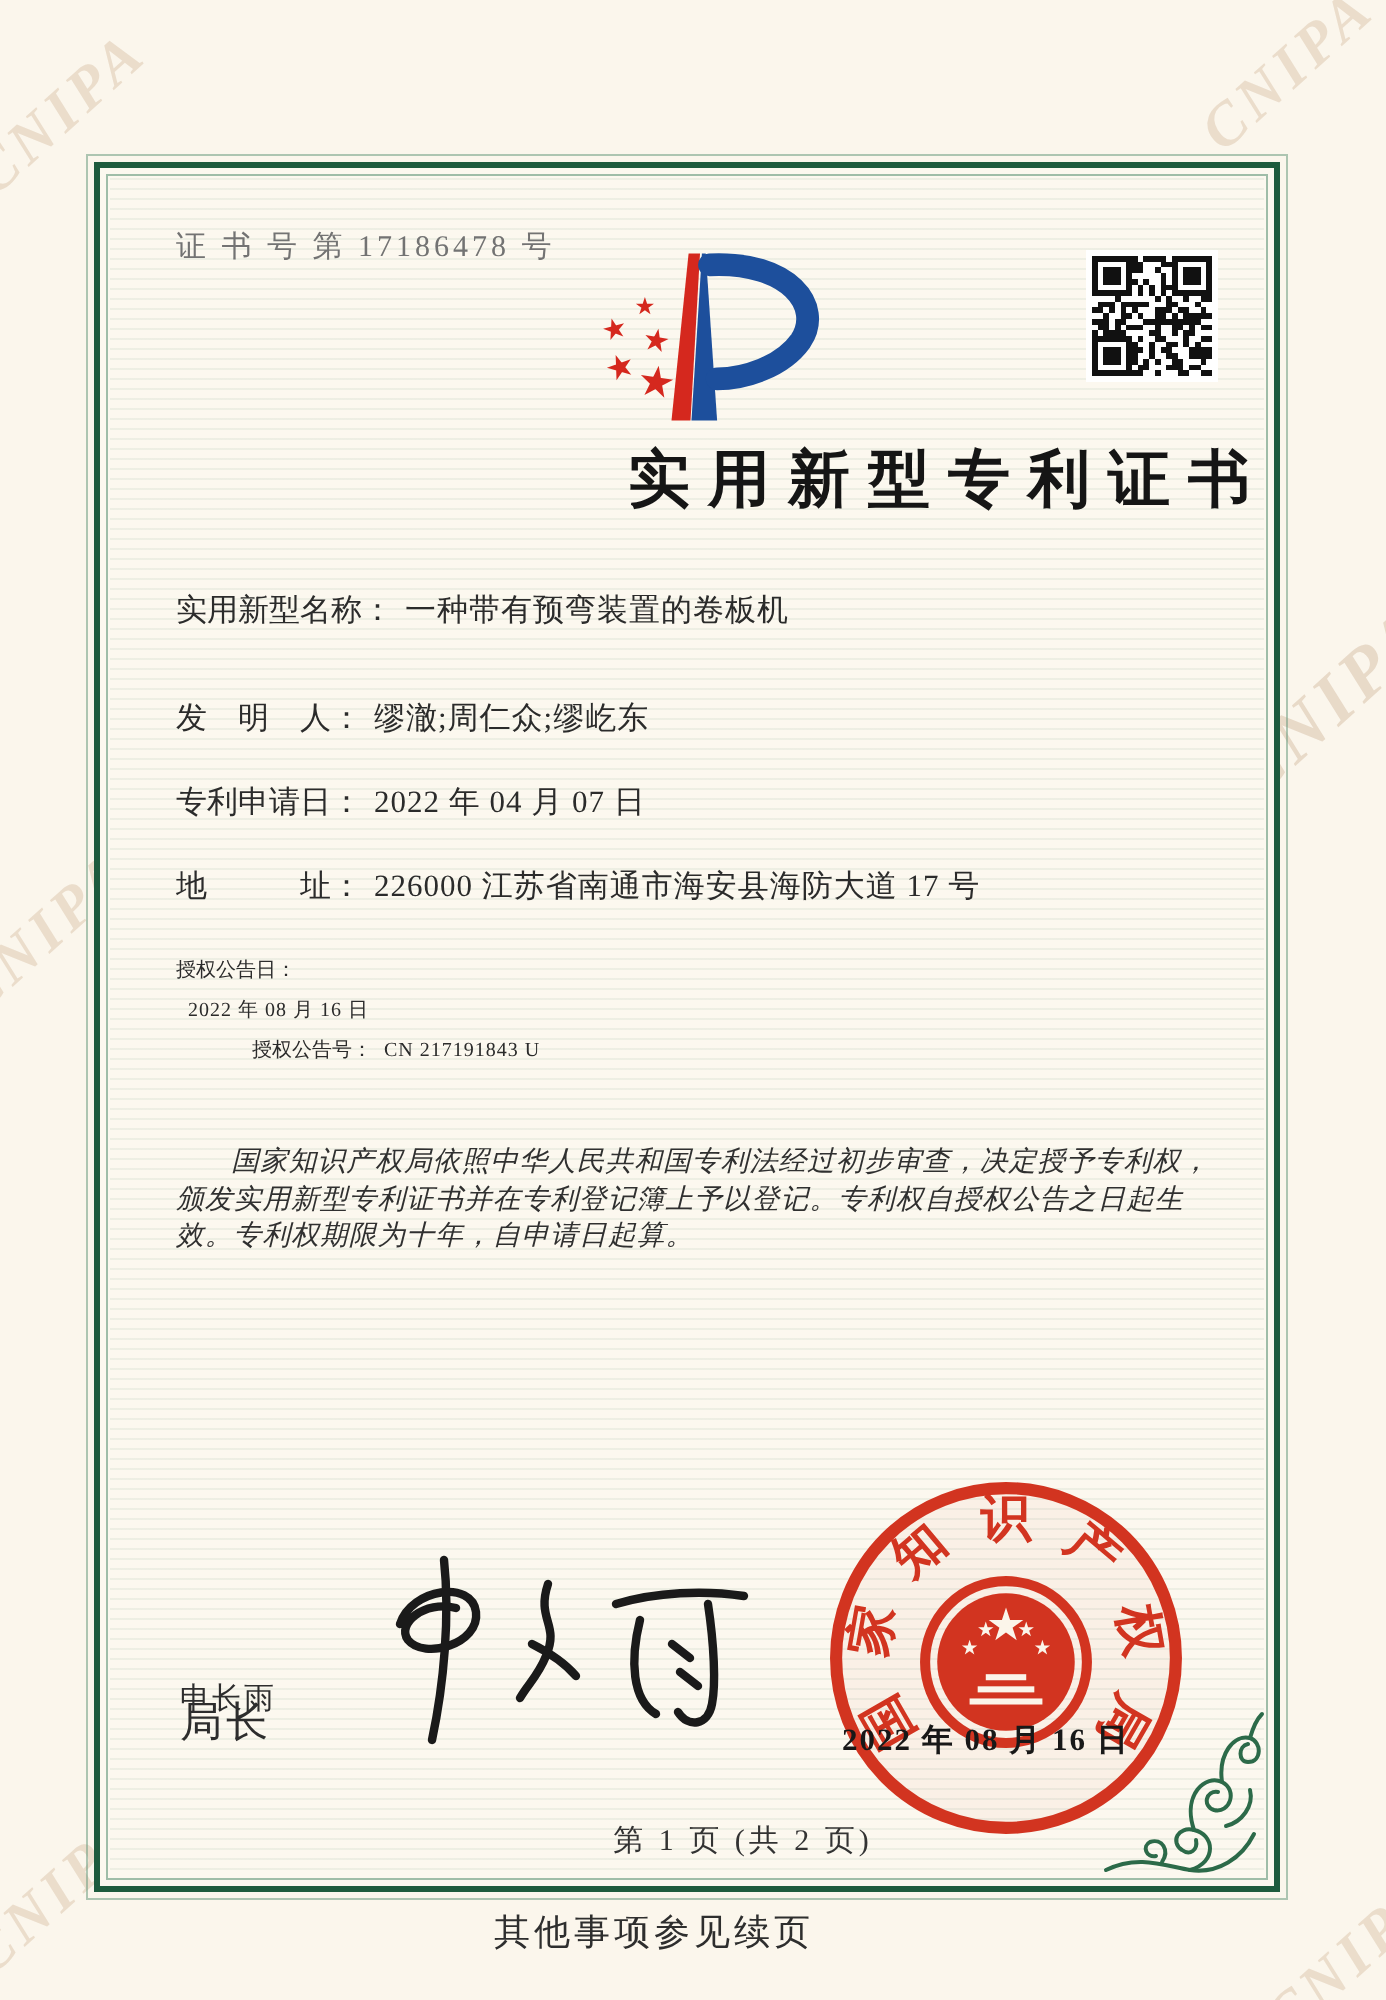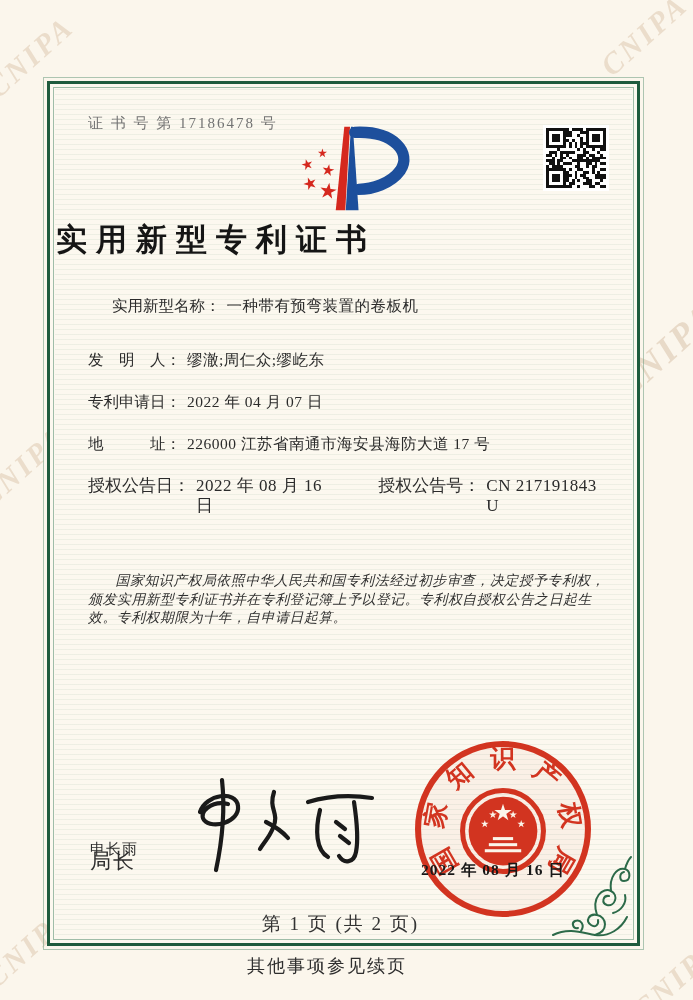--- a/index.html
+++ b/index.html
@@ -33,51 +33,51 @@
     background:repeating-linear-gradient(180deg,
       rgba(150,182,158,0.14) 0px,rgba(150,182,158,0.14) 1px,
       rgba(0,0,0,0) 1px,rgba(0,0,0,0) 5px);
   }
   
   .cert-no{position:absolute;left:88px;top:114px;font-size:15px;letter-spacing:2px;color:#737373;}
   .logo{position:absolute;left:278px;top:121px;width:144px;height:95px;}
   .qr{position:absolute;left:543px;top:125px;width:66px;height:66px;background:#fff;padding:3px;box-sizing:border-box;}
   .qr svg{width:100%;height:100%;display:block;}
   .title{
-    position:absolute;left:47px;width:587px;top:219px;text-align:left;
+    position:absolute;left:47px;width:587px;top:219px;text-align:right;
     font-size:31px;font-weight:bold;letter-spacing:9px;text-indent:9px;color:#151515;
   }
   
   .fields{position:absolute;left:88px;top:296px;width:520px;font-size:15.5px;}
   .field-row{display:flex;line-height:20px;margin-bottom:22px;}
-  .field-row.gap-lg{margin-bottom:34px;margin-left:24px;}
+  .field-row.gap-lg{margin-bottom:34px;}
   .f-label{flex:0 0 auto;color:#2b2b2b;}
   .f-value{margin-left:6px;color:#2b2b2b;letter-spacing:0.5px;}
-  .grant-row{display:flex;line-height:20px;font-size:17px;}
+  .grant-row{display:flex;line-height:20px;font-size:10px;flex-direction:column;}
   .grant-no{margin-left:38px;display:flex;}
   
   .body-text{
     position:absolute;left:88px;top:572px;width:527px;
     font-size:13.8px;line-height:18.5px;font-style:italic;color:#303030;
     letter-spacing:0.6px;
   }
   .body-text p{margin:0 0 5px 0;text-indent:2em;}
   
   .sig-title{position:absolute;left:90px;top:847px;font-size:21px;letter-spacing:2px;}
   .sig-name{position:absolute;left:90px;top:840px;font-size:15px;letter-spacing:1px;}
   .sig-svg{position:absolute;left:178px;top:770px;width:220px;height:105px;}
   
   .seal{position:absolute;left:414px;top:740px;width:178px;height:178px;}
   .seal svg{width:100%;height:100%;display:block;}
   .seal-date{
     position:absolute;left:421px;top:860px;z-index:6;
     font-size:15.5px;font-weight:bold;color:#181818;letter-spacing:1px;white-space:nowrap;
   }
   
-  .page-no{position:absolute;left:47px;width:587px;top:911px;text-align:center;font-size:19px;letter-spacing:2px;color:#333;}
+  .page-no{position:absolute;left:47px;width:587px;top:911px;text-align:center;font-size:15px;letter-spacing:2px;color:#333;padding-left:31px;}
   .footer-note{position:absolute;left:47px;width:560px;top:954px;text-align:center;font-size:18px;letter-spacing:2px;color:#2e2e2e;}
   .ornament{position:absolute;left:551px;top:855px;width:82px;height:84px;}
 </style>
 </head>
 <body>
 
 <span class="wm" style="left:-22px;top:40px;">CNIPA</span>
 <span class="wm" style="left:592px;top:18px;">CNIPA</span>
 <span class="wm" style="left:-30px;top:450px;">CNIPA</span>
 <span class="wm big" style="left:604px;top:330px;">CNIPA</span>

